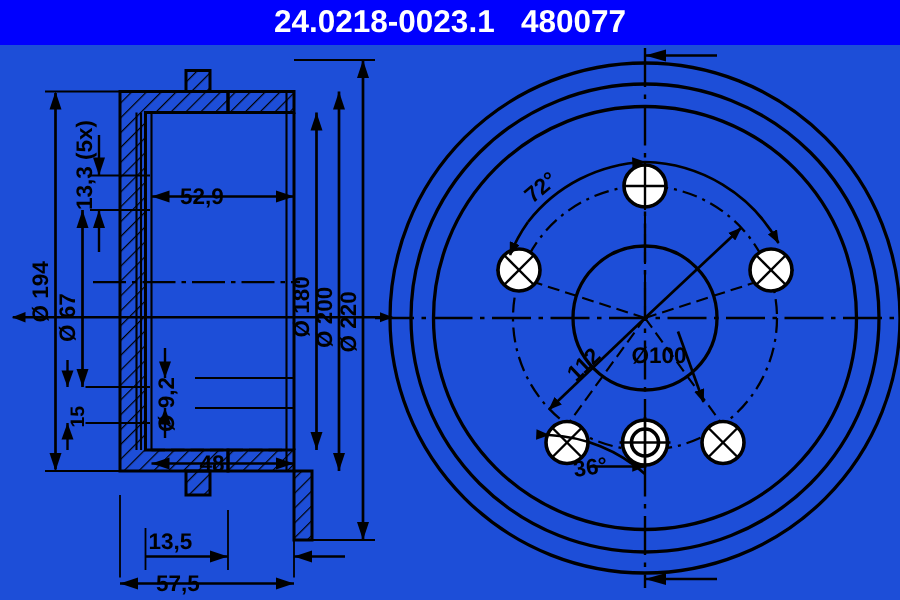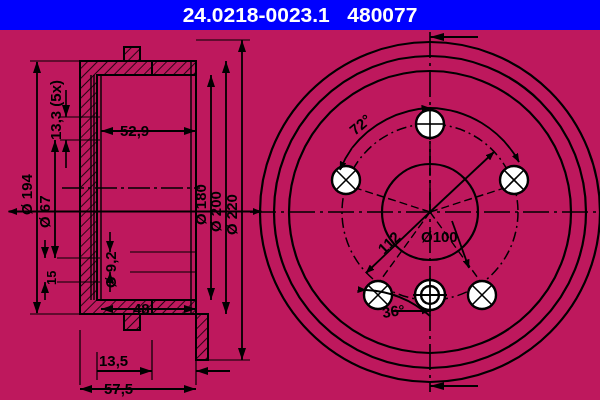--- a/index.html
+++ b/index.html
@@ -11,21 +11,21 @@
     width: 600px;
     height: 400px;
     font-family: "Liberation Sans", sans-serif;
     overflow: hidden;
     position: relative;
   }
   #page {
     position: relative;
     width: 600px;
     height: 400px;
-    background: #be185d;
+    background: #1d4ed8;
   }
   .header-bar {
     position: absolute;
     left: 0;
     top: 0;
     width: 600px;
     height: 30px;
     background: #0000fe;
     box-sizing: border-box;
   }

